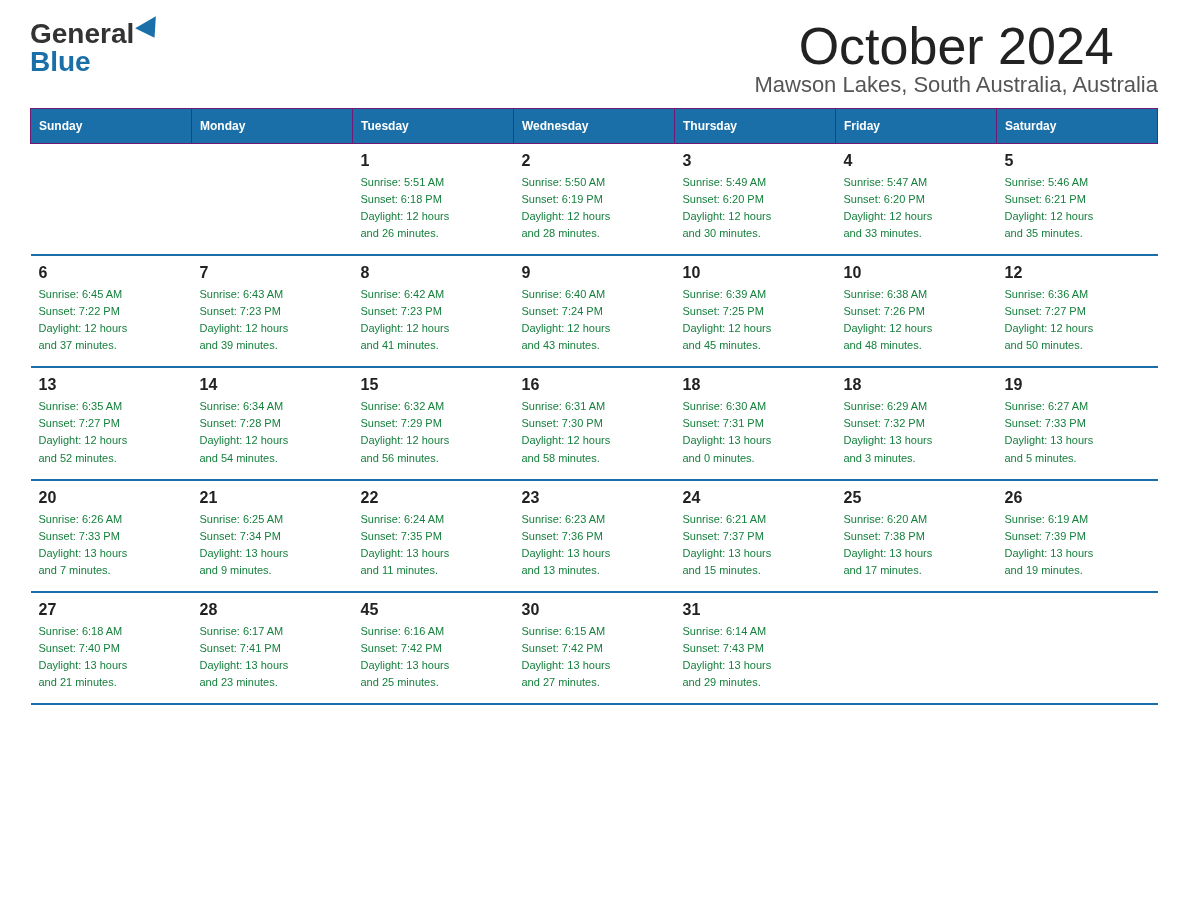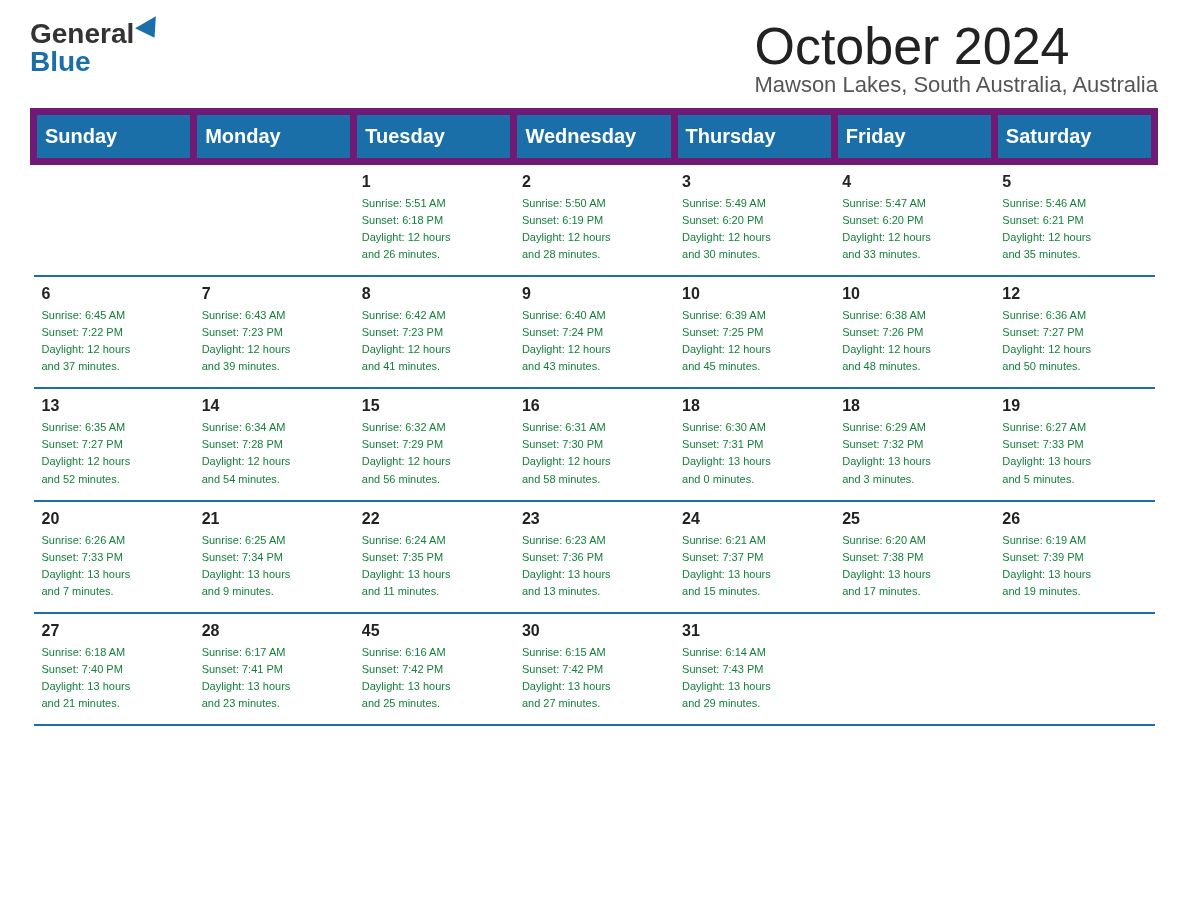--- a/index.html
+++ b/index.html
@@ -45,21 +45,21 @@
       vertical-align: middle;
       transform: rotate(-30deg);
       position: relative;
       top: -4px;
     }
     .logo-line {
       display: flex;
       align-items: center;
     }
     .title-section {
-      text-align: left;
+      text-align: center;
     }
     .title-month {
       font-size: 52px;
       font-weight: 300;
       color: #222;
       line-height: 1;
     }
     .title-location {
       font-size: 22px;
       color: #555;
@@ -68,24 +68,24 @@
       width: 100%;
       border-collapse: collapse;
       margin-top: 10px;
     }
     .calendar thead tr {
       background-color: #1a6fa8;
     }
     .calendar thead th {
       color: #fff;
       font-weight: bold;
-      font-size: 20px;
+      font-size: 12px;
       padding: 10px 8px;
       text-align: left;
-      border: 7px solid #701a75;
+      border: 1px solid #701a75;
     }
     .calendar tbody tr {
       border-bottom: 2px solid #1a6fa8;
     }
     .calendar tbody td {
       vertical-align: top;
       padding: 8px 8px 12px 8px;
       border: none;
       width: 14.28%;
       font-size: 13px;

